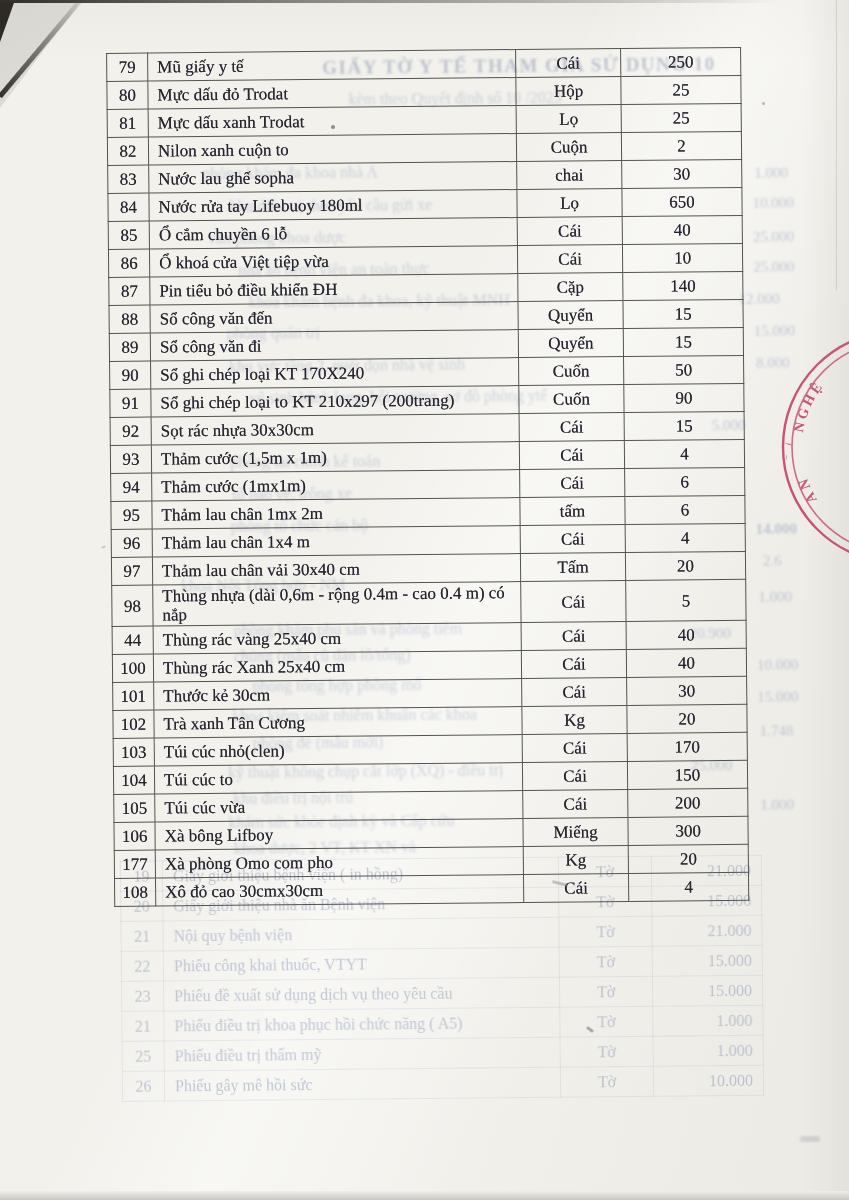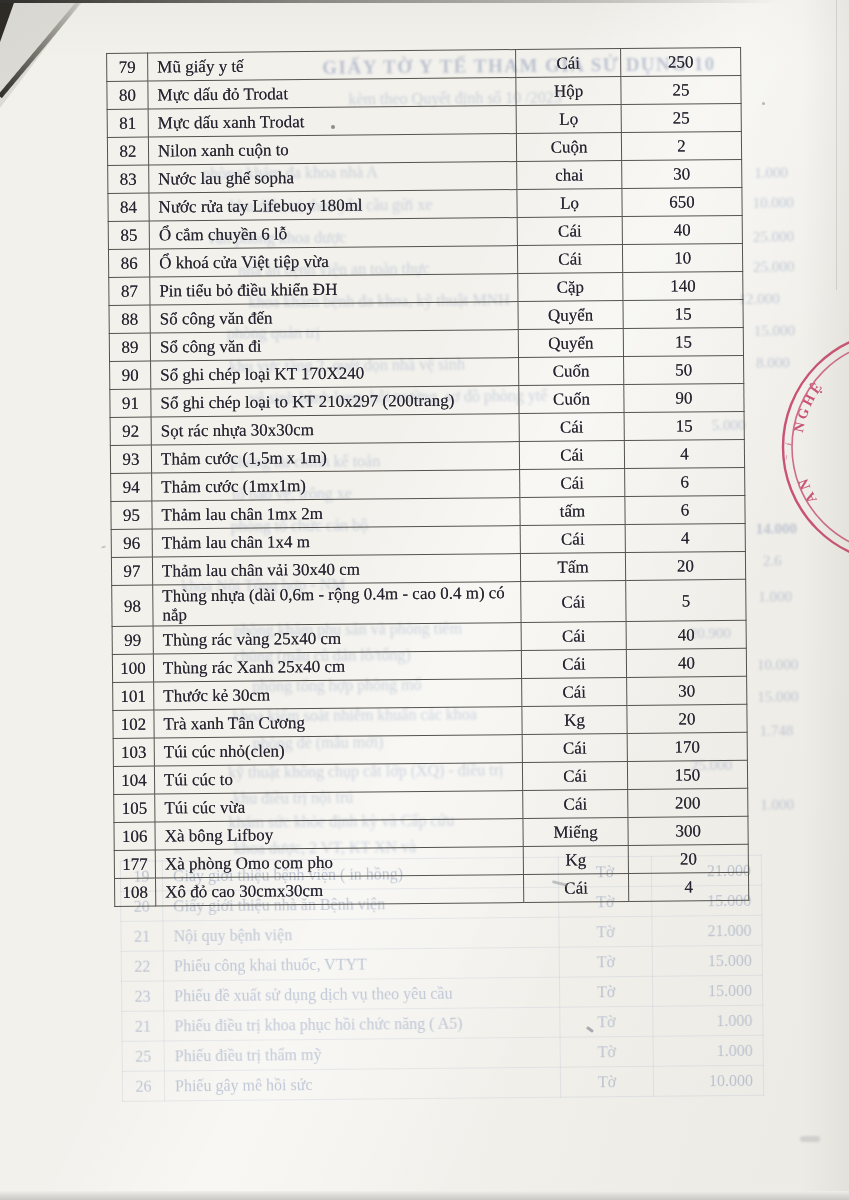--- a/index.html
+++ b/index.html
@@ -316,21 +316,21 @@
             <td class="c-unit">Tấm</td>
             <td class="c-qty">20</td>
           </tr>
           <tr>
             <td class="c-no">98</td>
             <td class="c-name">Thùng nhựa (dài 0,6m - rộng 0.4m - cao 0.4 m) có nắp</td>
             <td class="c-unit">Cái</td>
             <td class="c-qty">5</td>
           </tr>
           <tr>
-            <td class="c-no">99</td>
+            <td class="c-no">44</td>
             <td class="c-name">Thùng rác vàng 25x40 cm</td>
             <td class="c-unit">Cái</td>
             <td class="c-qty">40</td>
           </tr>
           <tr>
             <td class="c-no">100</td>
             <td class="c-name">Thùng rác Xanh 25x40 cm</td>
             <td class="c-unit">Cái</td>
             <td class="c-qty">40</td>
           </tr>

